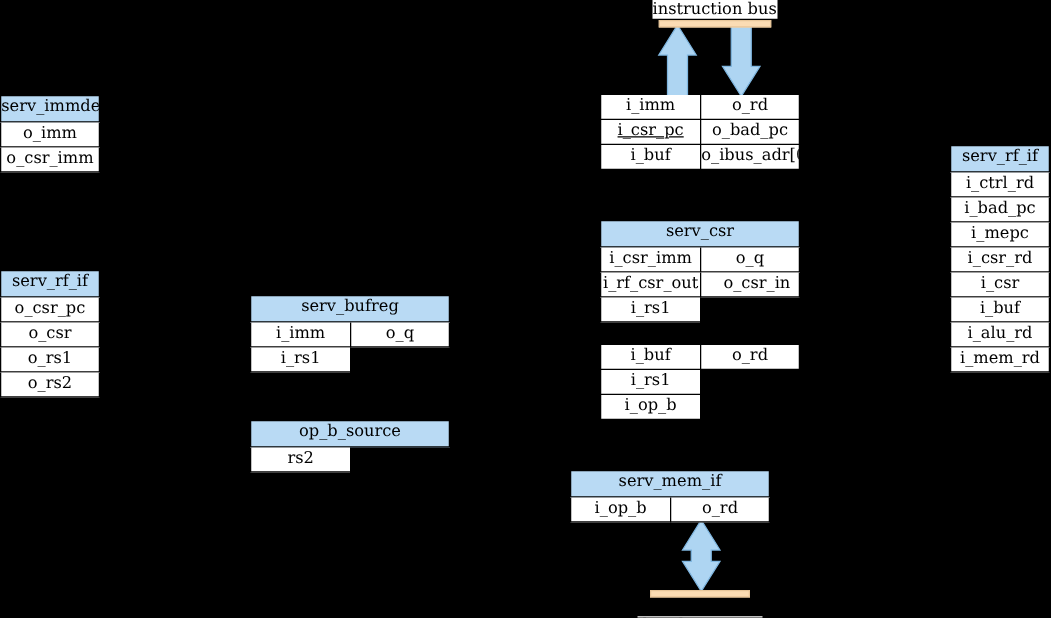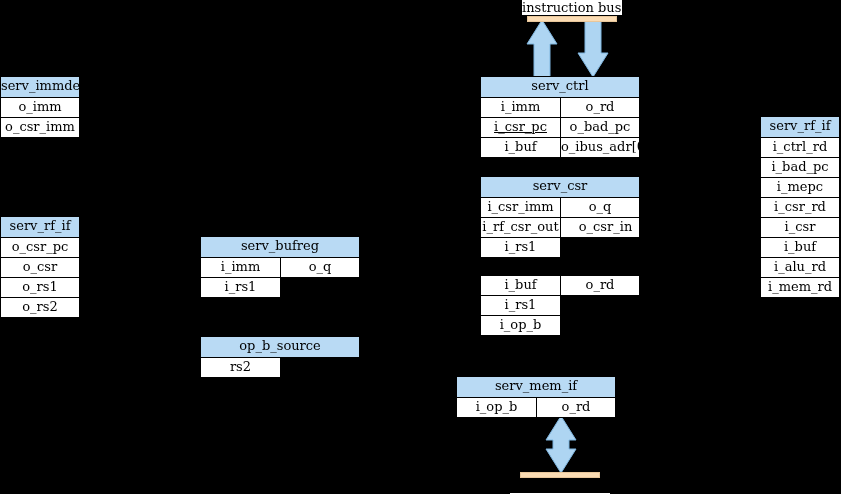--- a/index.html
+++ b/index.html
@@ -154,21 +154,20 @@
         </div>
       </div>
       <div class="module" style="left: 200px; top: 336px; width: 160px;">
         <div class="mod-header">op_b_source</div>
         <div class="mod-row">
           <div class="cell left" style="width: 50%;">rs2</div>
           <div class="cell empty" style="width: 50%;"></div>
         </div>
       </div>
       <div class="module" style="left: 480px; top: 76px; width: 160px;">
-        <div class="mod-header">serv_ctrl</div>
         <div class="mod-row">
           <div class="cell left" style="width: 50%;">i_imm</div>
           <div class="cell" style="width: 50%;">o_rd</div>
         </div>
         <div class="mod-row">
           <div class="cell left" style="width: 50%; text-decoration: underline;">i_csr_pc</div>
           <div class="cell" style="width: 50%;">o_bad_pc</div>
         </div>
         <div class="mod-row">
           <div class="cell left" style="width: 50%;">i_buf</div>

